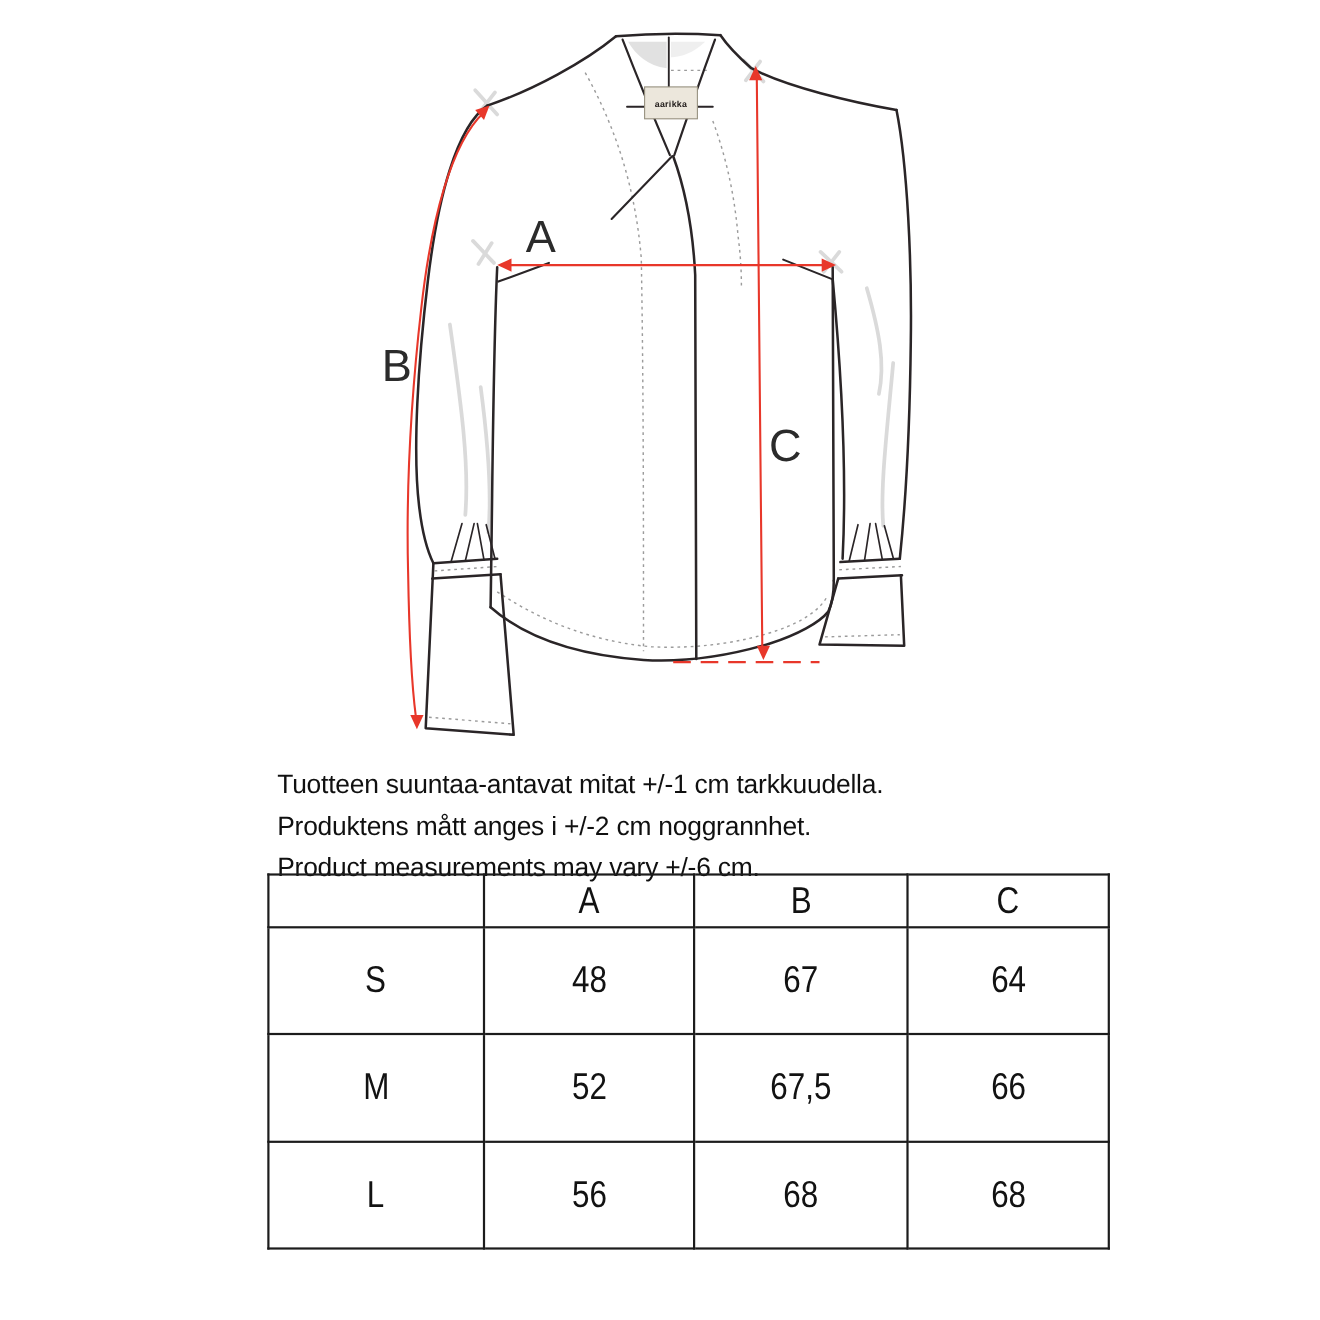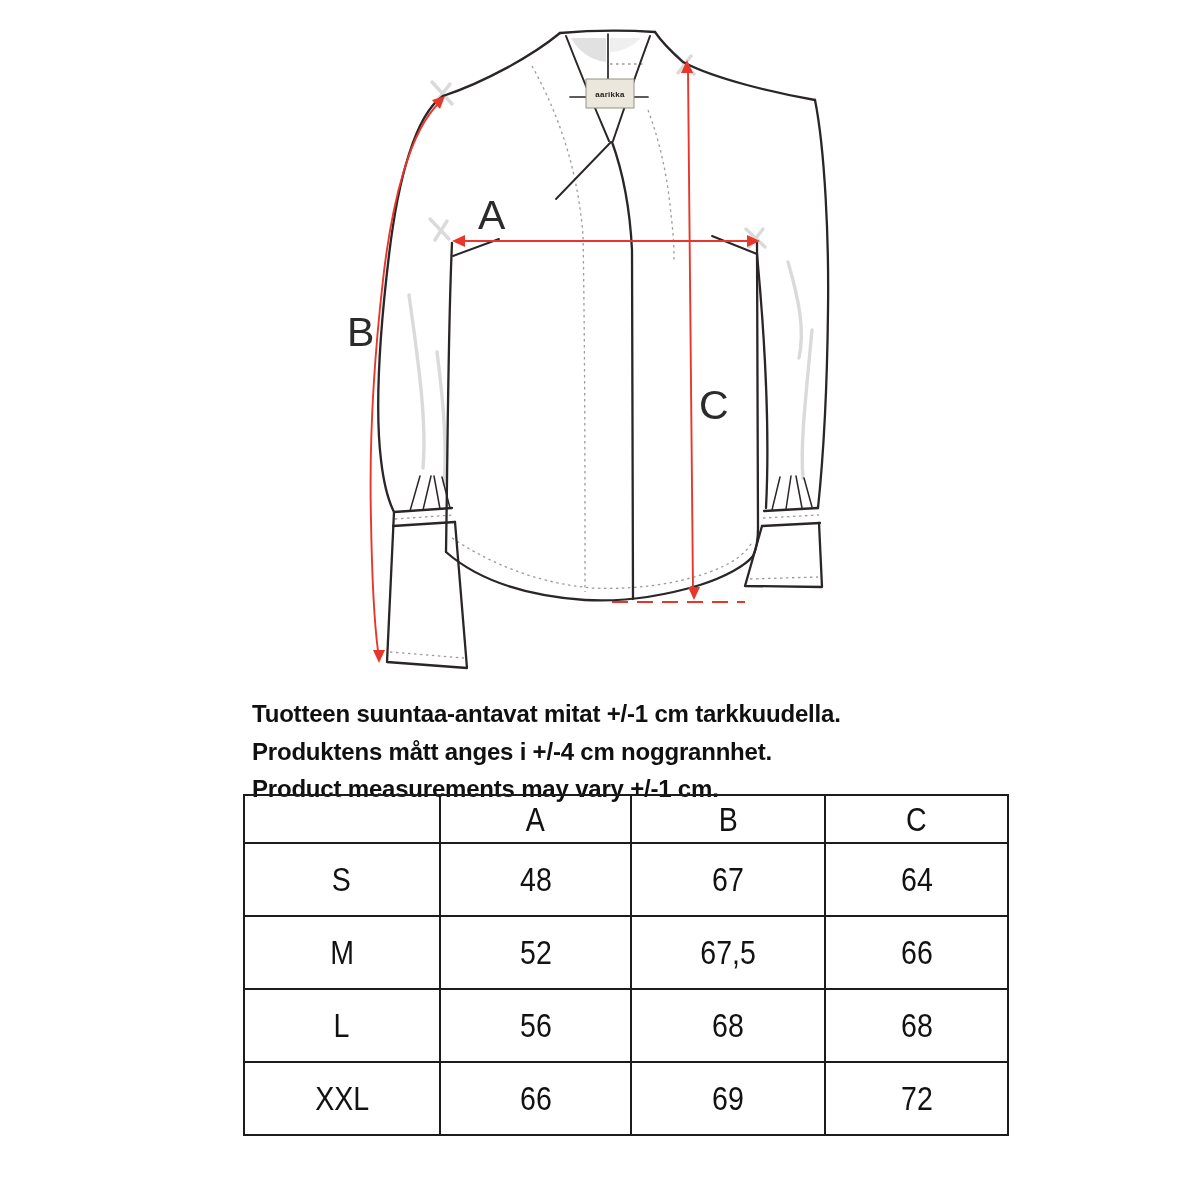--- a/index.html
+++ b/index.html
@@ -1,20 +1,20 @@
 <!DOCTYPE html>
 <html><head>
 <meta charset="utf-8">
 <style>
   html,body{margin:0;padding:0;background:#ffffff;}
   #canvas{position:relative;width:1200px;height:1200px;background:#fff;overflow:hidden;
           font-family:"Liberation Sans",sans-serif;color:#111;}
   #sketch{position:absolute;left:0;top:0;}
   #notes{position:absolute;left:252px;top:695px;font-size:24px;line-height:37.5px;
-         color:#101010;letter-spacing:-0.2px;white-space:nowrap;font-weight:bold;}
+         color:#101010;letter-spacing:-0.2px;white-space:nowrap;}
   #size-table{position:absolute;left:243px;top:794px;width:766px;height:342px;
               border-collapse:collapse;table-layout:fixed;text-align:center;
               font-size:34px;color:#121212;}
   #size-table th,#size-table td{border:2.5px solid #1c1c1c;padding:0;height:46px;
               font-weight:400;vertical-align:middle;}
   #size-table col.c0{width:25.6%}
   #size-table col.c1{width:25.1%}
   #size-table col.c2{width:25.4%}
   #size-table col.c3{width:23.9%}
   .cnum{display:inline-block;transform:scaleX(.84);transform-origin:center;}
@@ -141,22 +141,22 @@
       </g>
     </g>
 
     <text class="abc-label" x="478" y="229">A</text>
     <text class="abc-label" x="347" y="346">B</text>
     <text class="abc-label" x="699" y="419">C</text>
   </svg>
 
   <div id="notes">
     <div>Tuotteen suuntaa-antavat mitat +/-1 cm tarkkuudella.</div>
-    <div>Produktens mått anges i +/-4 cm noggrannhet.</div>
-    <div>Product measurements may vary +/-1 cm.</div>
+    <div>Produktens mått anges i +/-2 cm noggrannhet.</div>
+    <div>Product measurements may vary +/-6 cm.</div>
   </div>
 
   <table id="size-table">
     <colgroup>
         <col class="c0">
         <col class="c1">
         <col class="c2">
         <col class="c3">
       </colgroup>
     <thead>
@@ -179,22 +179,16 @@
         <td><span class="cnum">52</span></td>
         <td><span class="cnum">67,5</span></td>
         <td><span class="cnum">66</span></td>
       </tr>
       <tr>
         <td><span class="cnum">L</span></td>
         <td><span class="cnum">56</span></td>
         <td><span class="cnum">68</span></td>
         <td><span class="cnum">68</span></td>
       </tr>
-      <tr>
-        <td><span class="cnum">XXL</span></td>
-        <td><span class="cnum">66</span></td>
-        <td><span class="cnum">69</span></td>
-        <td><span class="cnum">72</span></td>
-      </tr>
     </tbody>
   </table>
 
 </div>
 
 </body></html>

